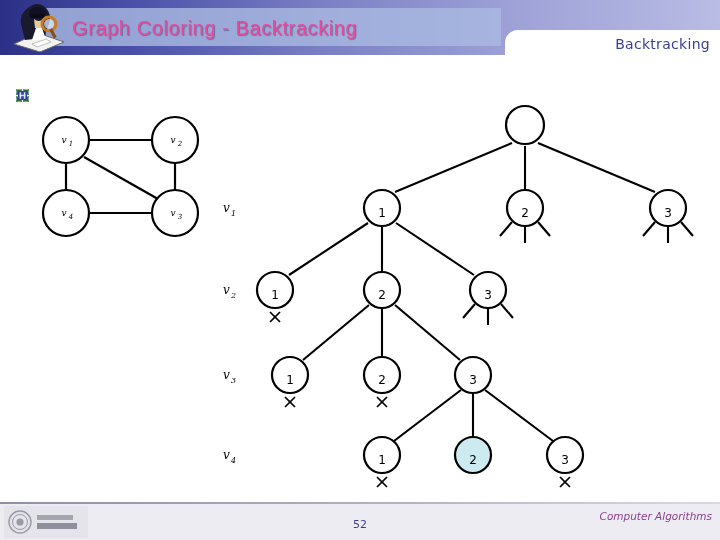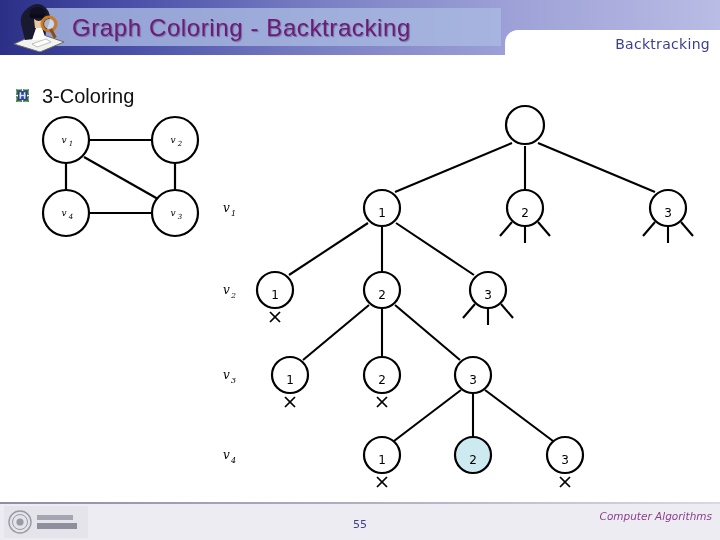--- a/index.html
+++ b/index.html
@@ -13,21 +13,21 @@
   #header-band{
     position:absolute;left:0;top:0;width:720px;height:55px;
     background:linear-gradient(to right,#2b2f86 0%,#4a50a8 18%,#7b80c4 45%,#9ca0d6 70%,#b9bce4 100%);
   }
   #title-plate{
     position:absolute;left:46px;top:8px;width:455px;height:38px;
     background:rgba(168,184,224,0.82);
   }
   #slide-title{
     position:absolute;left:72px;top:14px;width:420px;height:28px;
-    color:#701a75;font-size:24px;letter-spacing:.6px;line-height:28px;
+    color:#ec4899;font-size:20px;letter-spacing:.6px;line-height:28px;
     text-shadow:1px 1px 1px rgba(40,40,90,.45);
     white-space:nowrap;
   }
   #detective-icon{
     position:absolute;left:8px;top:0px;width:62px;height:52px;
   }
   #topic-tab{
     position:absolute;left:505px;top:30px;width:215px;height:28px;
     background:#ffffff;border-top-left-radius:13px;
   }
@@ -113,21 +113,20 @@
       <path d="M2 2 q3 1 6 0 q-1 3 0 6 q-3 -1 -6 0 q1 -3 0 -6z" fill="#2f6d3a"></path>
       <path d="M9 2 q3 1 6 0 q-1 3 0 6 q-3 -1 -6 0 q1 -3 0 -6z" fill="#2f6d3a"></path>
       <path d="M2 9 q3 1 6 0 q-1 3 0 6 q-3 -1 -6 0 q1 -3 0 -6z" fill="#2f6d3a"></path>
       <path d="M9 9 q3 1 6 0 q-1 3 0 6 q-3 -1 -6 0 q1 -3 0 -6z" fill="#2f6d3a"></path>
       <rect x="4" y="4" width="9" height="9" fill="#2a3f9e"></rect>
       <rect x="5.6" y="5.2" width="1.6" height="6.6" fill="#dfe4f6"></rect>
       <rect x="9.8" y="5.2" width="1.6" height="6.6" fill="#dfe4f6"></rect>
       <rect x="5.6" y="7.8" width="5.8" height="1.4" fill="#dfe4f6"></rect>
     </svg>
   </div>
-  <div id="bullet-text">3-Coloring</div>
 </div>
 
 <div id="graph-figure">
   <svg width="210" height="150" viewBox="0 0 210 150">
     <g stroke="#000" stroke-width="2.2" fill="none">
       <line x1="69" y1="32" x2="132" y2="32"></line>
       <line x1="46" y1="55" x2="46" y2="82"></line>
       <line x1="64" y1="49" x2="138" y2="91"></line>
       <line x1="155" y1="55" x2="155" y2="82"></line>
       <line x1="69" y1="105" x2="132" y2="105"></line>
@@ -267,17 +266,17 @@
 <div id="footer-logo">
   <svg width="84" height="32" viewBox="0 0 84 32">
     <circle cx="16" cy="16" r="11" fill="none" stroke="#9a9aa6" stroke-width="1.4"></circle>
     <circle cx="16" cy="16" r="7.5" fill="none" stroke="#9a9aa6" stroke-width="1"></circle>
     <circle cx="16" cy="16" r="3.6" fill="#9a9aa6"></circle>
     <rect x="33" y="9" width="36" height="5" fill="#a5a5b0"></rect>
     <rect x="33" y="17" width="40" height="6" fill="#8e8e9c"></rect>
   </svg>
 </div>
 
-<div id="page-number">55</div>
+<div id="page-number">52</div>
 
 <div id="footer-credit">
   <span class="credit-line">Computer Algorithms</span>
 </div>
 
 </body></html>

